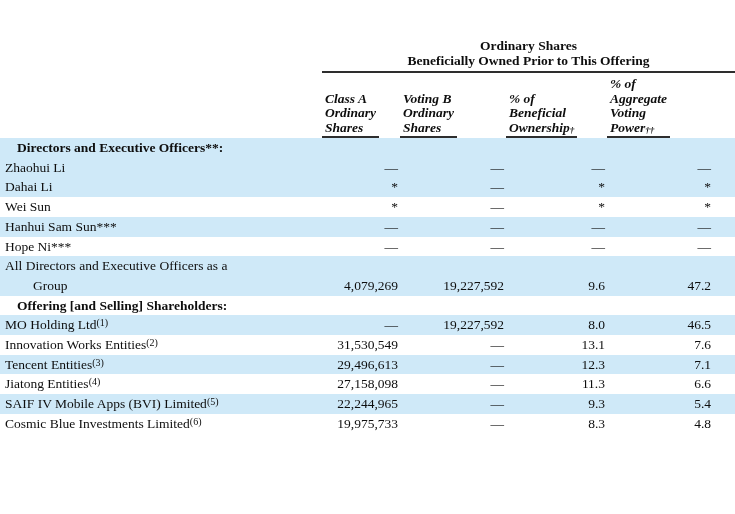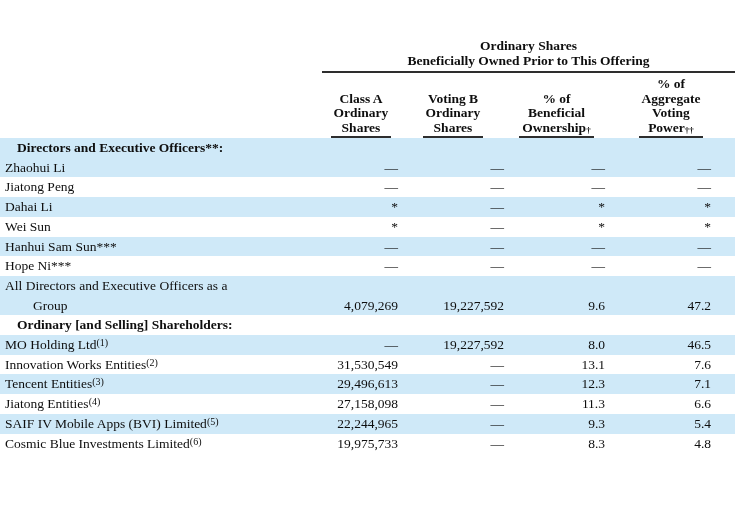--- a/index.html
+++ b/index.html
@@ -19,21 +19,21 @@
   col.c-pct  { width: 101px; }
   col.c-vot  { width: 128px; }
 
   thead th { padding: 0; font-weight: bold; }
   .group-th { vertical-align: bottom; }
   .group-header {
     margin-top: 38px; text-align: center; font-weight: bold;
     line-height: 15px; padding-bottom: 3px;
     border-bottom: 2px solid #2e2e2e;
   }
-  .colhead-row th { vertical-align: bottom; padding-top: 4px; text-align: center; }
+  .colhead-row th { vertical-align: bottom; padding-top: 4px; text-align: left; font-style: italic; }
   .colhead {
     display: inline-block; line-height: 14.5px;
     padding: 0 3px 1px 3px; border-bottom: 2px solid #2e2e2e;
   }
   .dag { font-size: 9px; line-height: 0; vertical-align: -1px; }
 
   tbody td {
     padding: 0; vertical-align: bottom;
     height: 19.7px; line-height: 19.7px;
     white-space: nowrap; overflow: hidden;
@@ -110,27 +110,20 @@
 
 
     <tr class="shade">
       <td class="name"><span>Zhaohui Li</span></td>
       <td class="v c1">—</td>
       <td class="v c2">—</td>
       <td class="v c3">—</td>
       <td class="v c4">—</td>
     </tr>
 
-    <tr>
-      <td class="name"><span>Jiatong Peng</span></td>
-      <td class="v c1">—</td>
-      <td class="v c2">—</td>
-      <td class="v c3">—</td>
-      <td class="v c4">—</td>
-    </tr>
 
     <tr class="shade">
       <td class="name"><span>Dahai Li</span></td>
       <td class="v c1">*</td>
       <td class="v c2">—</td>
       <td class="v c3">*</td>
       <td class="v c4">*</td>
     </tr>
 
     <tr>
@@ -162,21 +155,21 @@
         <div>All Directors and Executive Officers as a</div>
         <div class="indent">Group</div>
       </td>
       <td class="v c1">4,079,269</td>
       <td class="v c2">19,227,592</td>
       <td class="v c3">9.6</td>
       <td class="v c4">47.2</td>
     </tr>
 
     <tr>
-      <td class="name section" colspan="5">Ordinary [and Selling] Shareholders:</td>
+      <td class="name section" colspan="5">Offering [and Selling] Shareholders:</td>
     </tr>
 
     <tr class="shade">
       <td class="name"><span>MO Holding Ltd</span><sup class="fn">(1)</sup></td>
       <td class="v c1">—</td>
       <td class="v c2">19,227,592</td>
       <td class="v c3">8.0</td>
       <td class="v c4">46.5</td>
     </tr>
 

